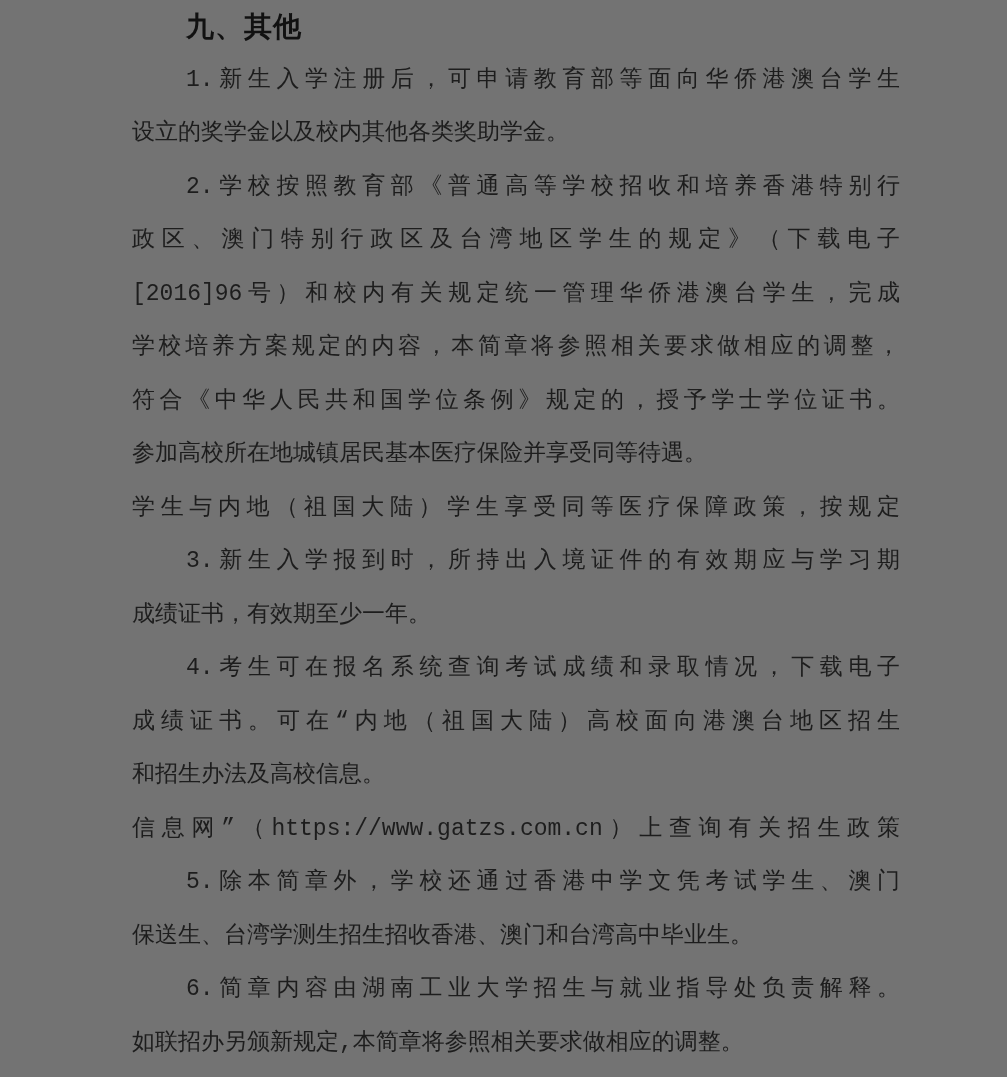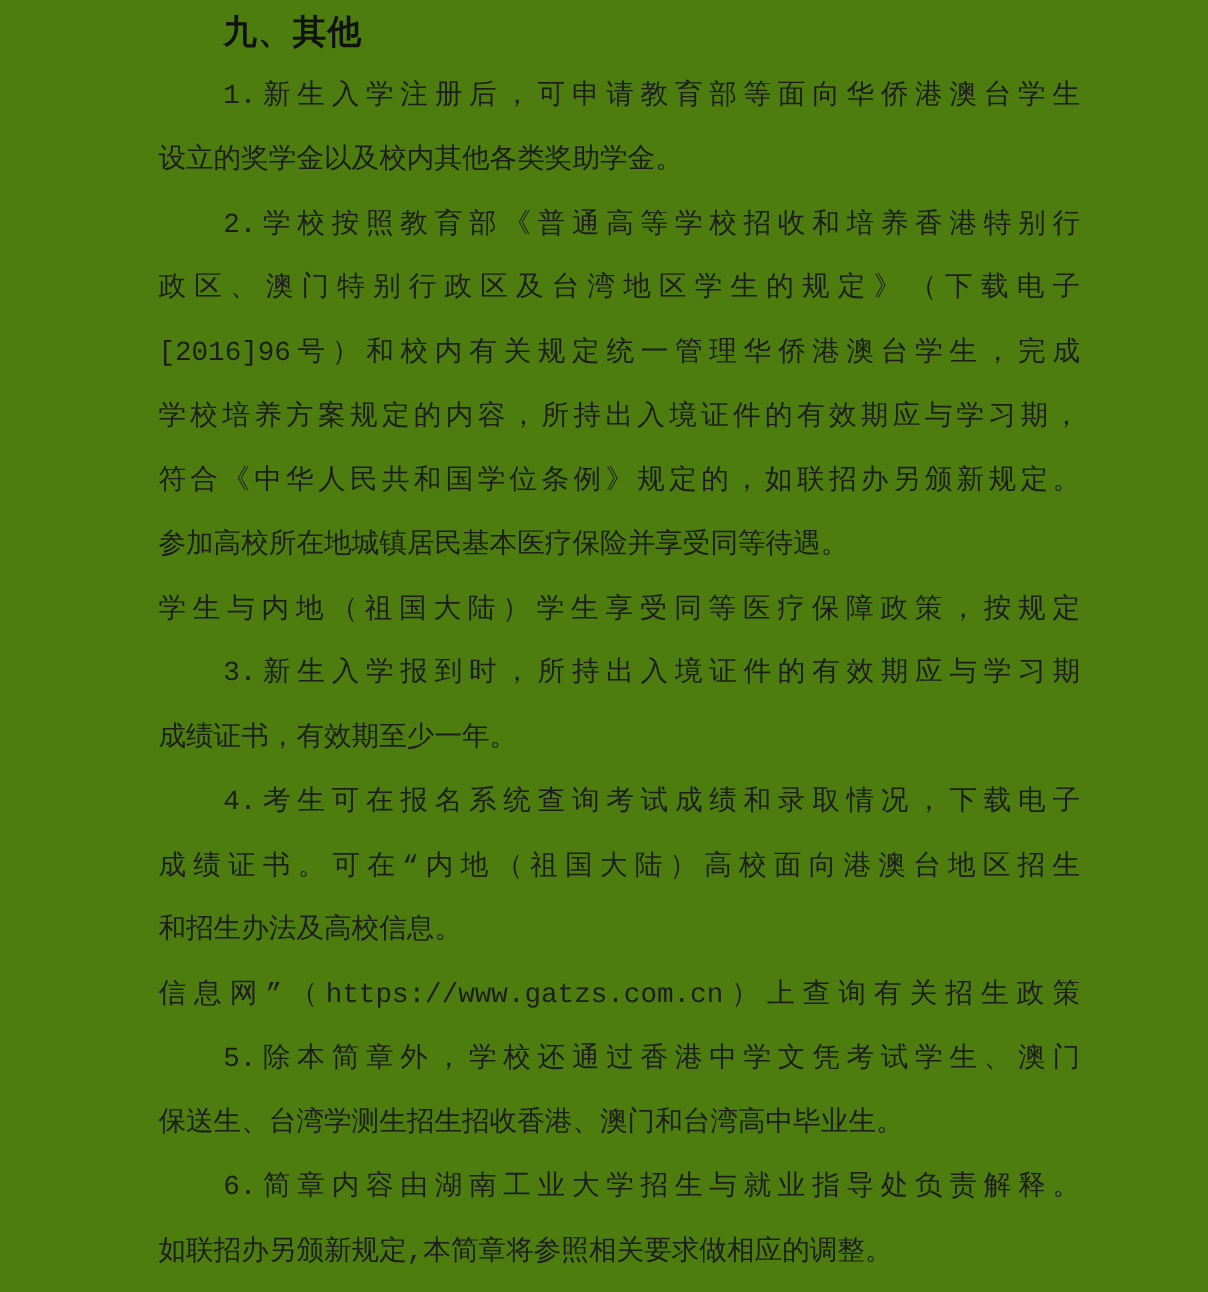--- a/index.html
+++ b/index.html
@@ -4,21 +4,21 @@
 <style>
   html, body {
     margin: 0;
     padding: 0;
     background: #ffffff;
   }
   .page {
     position: relative;
     width: 1007px;
     height: 1077px;
-    background: #4d7c0f;
+    background: #737373;
     overflow: hidden;
   }
   .content {
     position: absolute;
     left: 132px;
     top: 0;
     width: 768px;
   }
   .line {
     height: 53.5px;
@@ -57,22 +57,22 @@
 
     <div>
       <div class="line indent fill">1.新生入学注册后，可申请教育部等面向华侨港澳台学生</div>
       <div class="line">设立的奖学金以及校内其他各类奖助学金。</div>
     </div>
 
     <div>
       <div class="line indent fill">2.学校按照教育部《普通高等学校招收和培养香港特别行</div>
       <div class="line fill">政区、澳门特别行政区及台湾地区学生的规定》（下载电子</div>
       <div class="line fill">[2016]96号）和校内有关规定统一管理华侨港澳台学生，完成</div>
-      <div class="line fill">学校培养方案规定的内容，所持出入境证件的有效期应与学习期，</div>
-      <div class="line fill">符合《中华人民共和国学位条例》规定的，如联招办另颁新规定。</div>
+      <div class="line fill">学校培养方案规定的内容，本简章将参照相关要求做相应的调整，</div>
+      <div class="line fill">符合《中华人民共和国学位条例》规定的，授予学士学位证书。</div>
       <div class="line">参加高校所在地城镇居民基本医疗保险并享受同等待遇。</div>
       <div class="line fill">学生与内地（祖国大陆）学生享受同等医疗保障政策，按规定</div>
     </div>
 
     <div>
       <div class="line indent fill">3.新生入学报到时，所持出入境证件的有效期应与学习期</div>
       <div class="line">成绩证书，有效期至少一年。</div>
     </div>
 
     <div>

